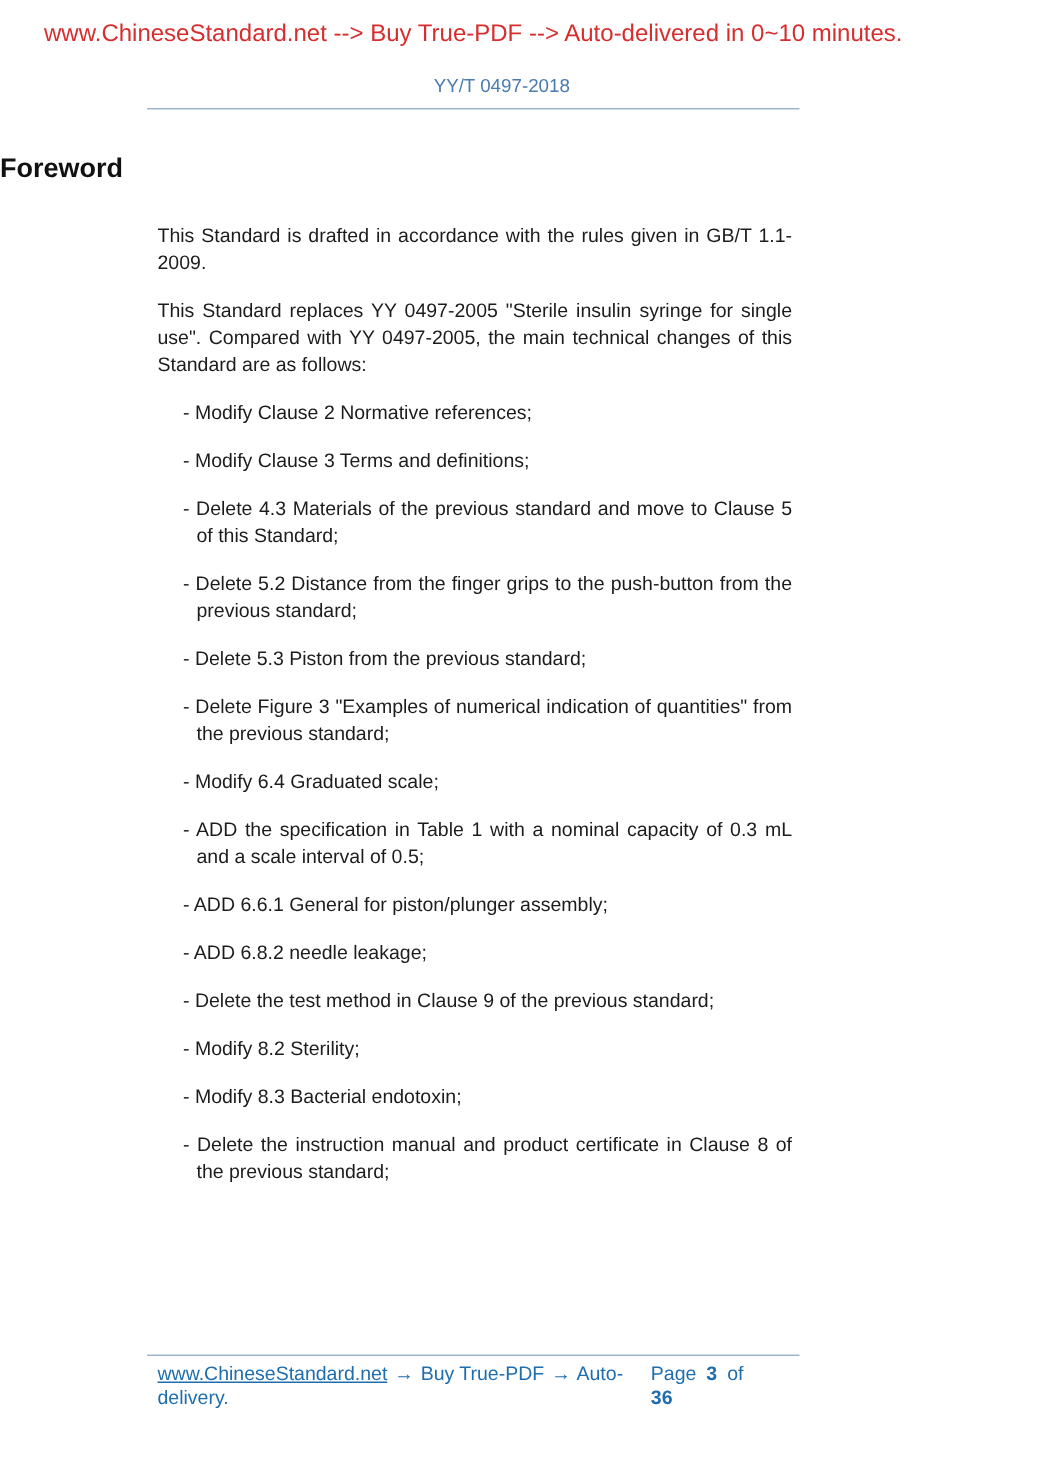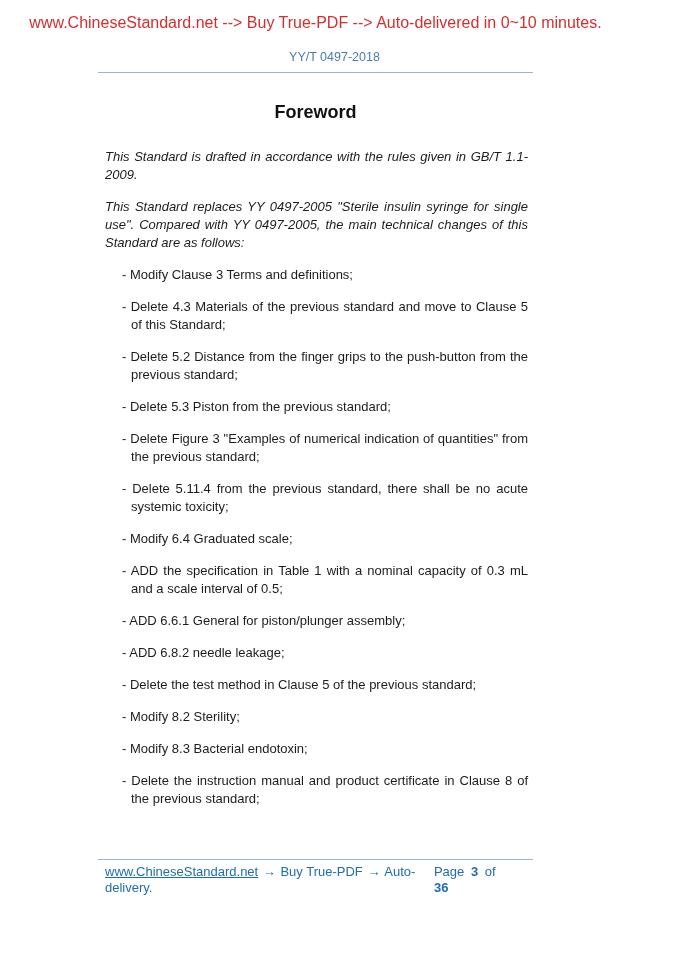--- a/index.html
+++ b/index.html
@@ -27,41 +27,41 @@
     line-height: 15px;
     margin-left: 38px;
   }
   .header-rule {
     margin: 7px 98px 0 98px;
     border-top: 1px solid #9db6cc;
     height: 0;
   }
   .title {
     margin: 28px 0 0 0;
-    text-align: center;
+    text-align: left;
     font-size: 18px;
     line-height: 22px;
     font-weight: bold;
     color: #111111;
   }
   .content {
     margin: 25px 103px 0 105px;
     font-size: 13px;
     line-height: 18px;
     text-align: justify;
   }
-  .para { margin: 6px 0 14px 0; font-style: italic; }
+  .para { margin: 6px 0 14px 0; }
   .item {
     margin: 0 0 14px 17px;
     padding-left: 9px;
     text-indent: -9px;
   }
   .footer {
     position: absolute;
-    top: 859px;
+    top: 903px;
     left: 98px;
     right: 98px;
     border-top: 1px solid #9db6cc;
     padding-top: 4px;
     display: flex;
     justify-content: center;
     color: #1e6dae;
     font-size: 13px;
     line-height: 16px;
   }
@@ -82,31 +82,31 @@
 
   <div class="header-rule"></div>
 
   <h1 class="title">Foreword</h1>
 
   <div class="content">
     <p class="para">This Standard is drafted in accordance with the rules given in GB/T 1.1-2009.</p>
     <p class="para">This Standard replaces YY 0497-2005 "Sterile insulin syringe for single use". Compared with YY 0497-2005, the main technical changes of this Standard are as follows:</p>
 
     <div class="list">
+      <p class="item">- Modify Clause 2 Normative references;</p>
       <p class="item">- Modify Clause 3 Terms and definitions;</p>
       <p class="item">- Delete 4.3 Materials of the previous standard and move to Clause 5 of this Standard;</p>
       <p class="item">- Delete 5.2 Distance from the finger grips to the push-button from the previous standard;</p>
       <p class="item">- Delete 5.3 Piston from the previous standard;</p>
       <p class="item">- Delete Figure 3 "Examples of numerical indication of quantities" from the previous standard;</p>
-      <p class="item">- Delete 5.11.4 from the previous standard, there shall be no acute systemic toxicity;</p>
       <p class="item">- Modify 6.4 Graduated scale;</p>
       <p class="item">- ADD the specification in Table 1 with a nominal capacity of 0.3 mL and a scale interval of 0.5;</p>
       <p class="item">- ADD 6.6.1 General for piston/plunger assembly;</p>
       <p class="item">- ADD 6.8.2 needle leakage;</p>
-      <p class="item">- Delete the test method in Clause 5 of the previous standard;</p>
+      <p class="item">- Delete the test method in Clause 9 of the previous standard;</p>
       <p class="item">- Modify 8.2 Sterility;</p>
       <p class="item">- Modify 8.3 Bacterial endotoxin;</p>
       <p class="item">- Delete the instruction manual and product certificate in Clause 8 of the previous standard;</p>
     </div>
   </div>
 
   <div class="footer">
     <div class="footer-left">
       <span class="flink">www.ChineseStandard.net</span>
       <span class="farrow">→</span>

